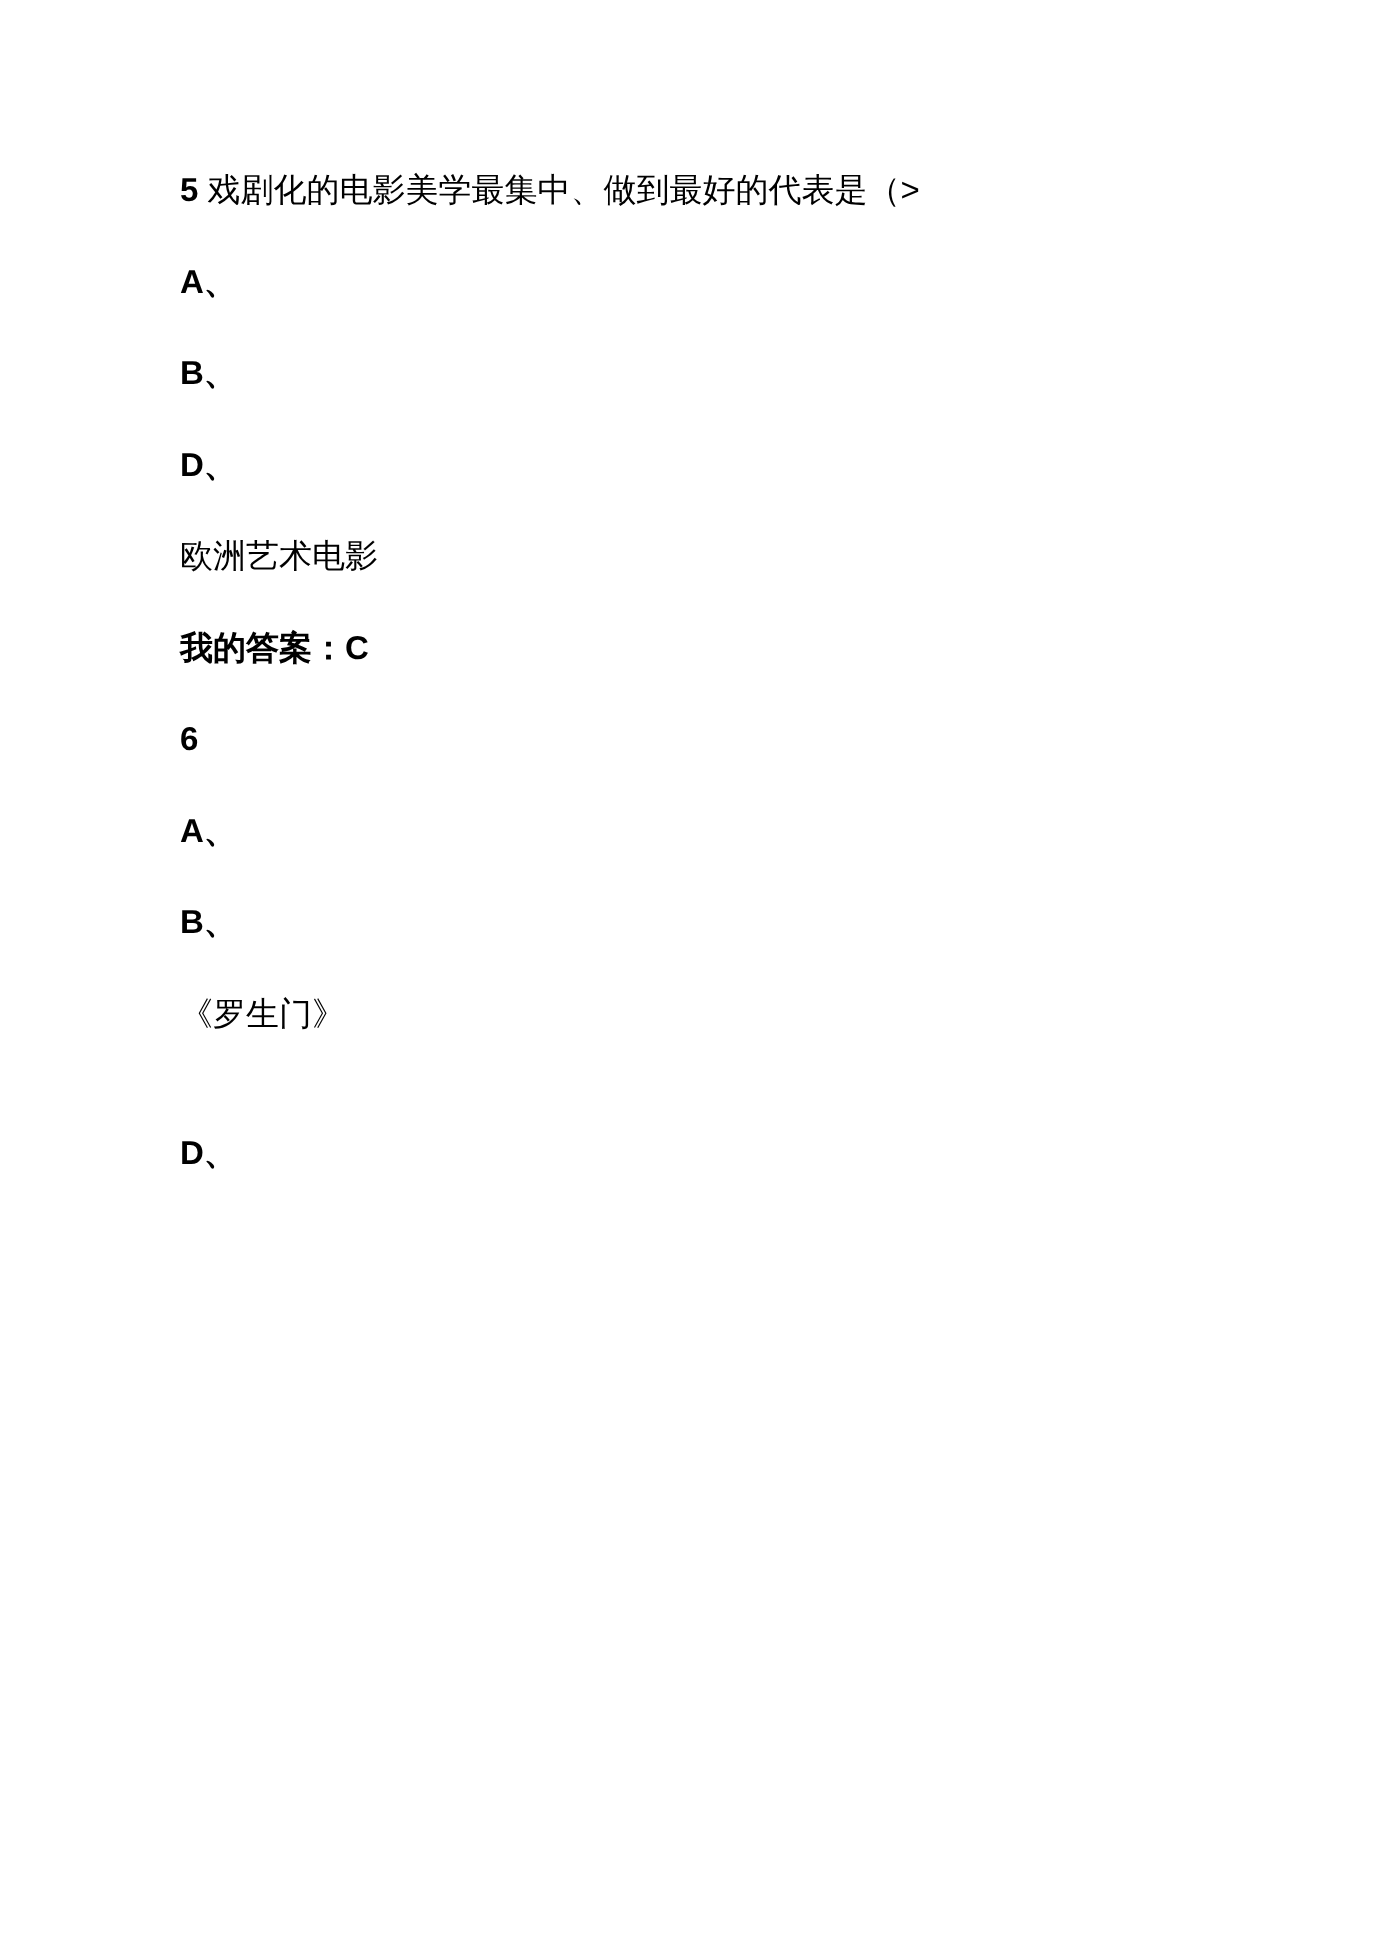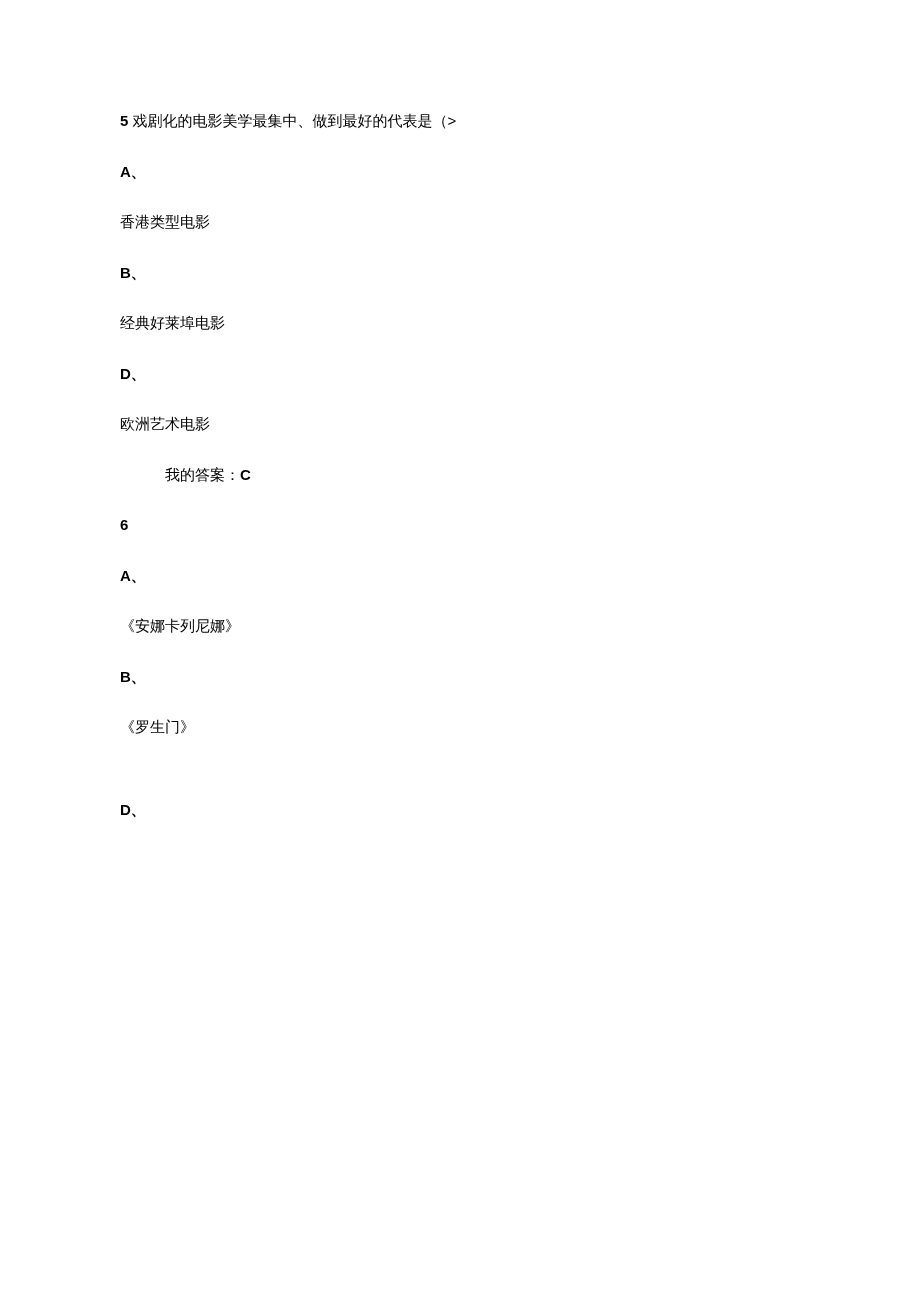--- a/index.html
+++ b/index.html
@@ -5,68 +5,64 @@
   body {
     margin: 0;
     padding: 0;
     background: #ffffff;
     font-family: "Microsoft YaHei", "微软雅黑", sans-serif;
     width: 920px;
   }
   .page {
     padding: 110px 120px 60px 120px;
     color: #000000;
-    font-size: 15px;
+    font-size: 22px;
     line-height: 1.5;
   }
   .block {
     margin-bottom: 28px;
   }
   .bold-label {
     font-weight: bold;
   }
   .bold-answer-label {
-    font-weight: normal;
-    margin-left: 45px;
+    font-weight: bold;
   }
   .bold-answer-value {
     font-weight: bold;
   }
   .gap-large {
     margin-bottom: 60px;
   }
 </style>
 </head>
 <body>
 
 <div class="page">
 
   <div class="block">
     <span class="bold-label">5</span><span> 戏剧化的电影美学最集中、做到最好的代表是（&gt;</span>
   </div>
 
   <div class="block bold-label">A、</div>
-  <div class="block">香港类型电影</div>
 
   <div class="block bold-label">B、</div>
 
-  <div class="block">经典好莱埠电影</div>
 
   <div class="block bold-label">D、</div>
   <div class="block">欧洲艺术电影</div>
 
   <div class="block">
     <span class="bold-answer-label">我的答案：</span><span class="bold-answer-value">C</span>
   </div>
 
   <div class="block bold-label">6</div>
 
 
   <div class="block bold-label">A、</div>
-  <div class="block">《安娜卡列尼娜》</div>
 
   <div class="block bold-label">B、</div>
   <div class="block gap-large">《罗生门》</div>
 
 
   <div class="block bold-label">D、</div>
 
 </div>
 
 </body></html>

